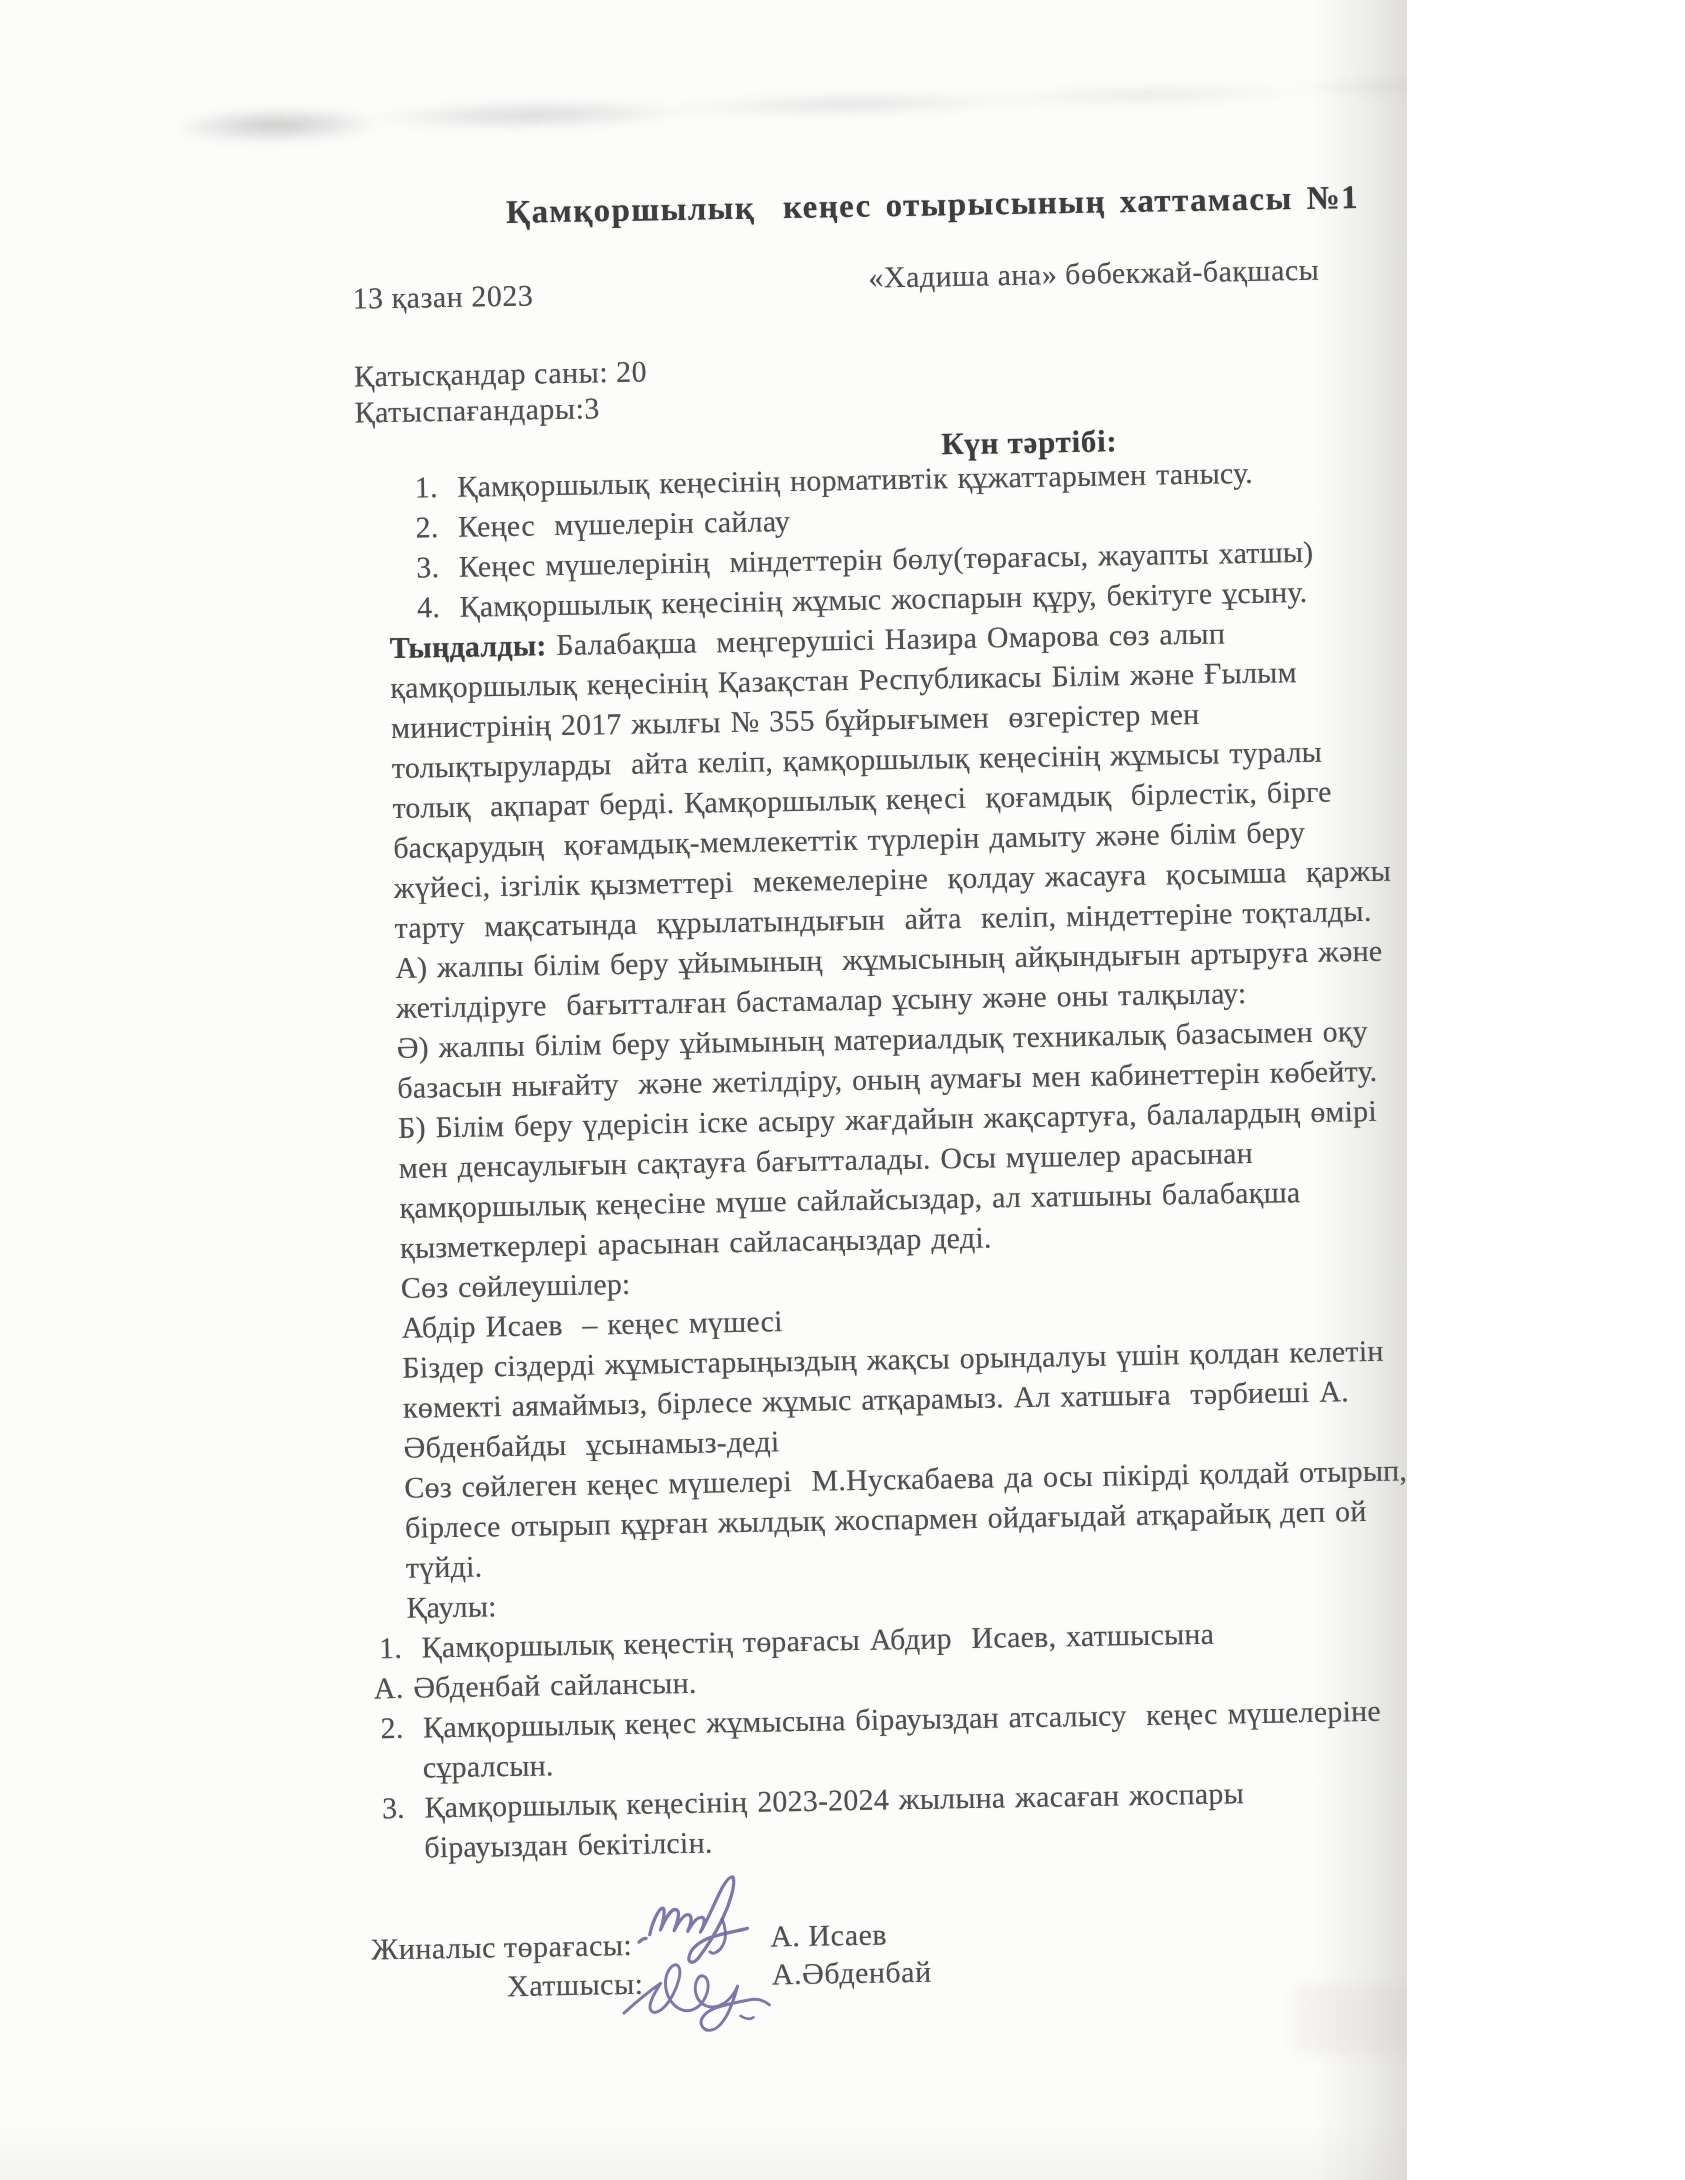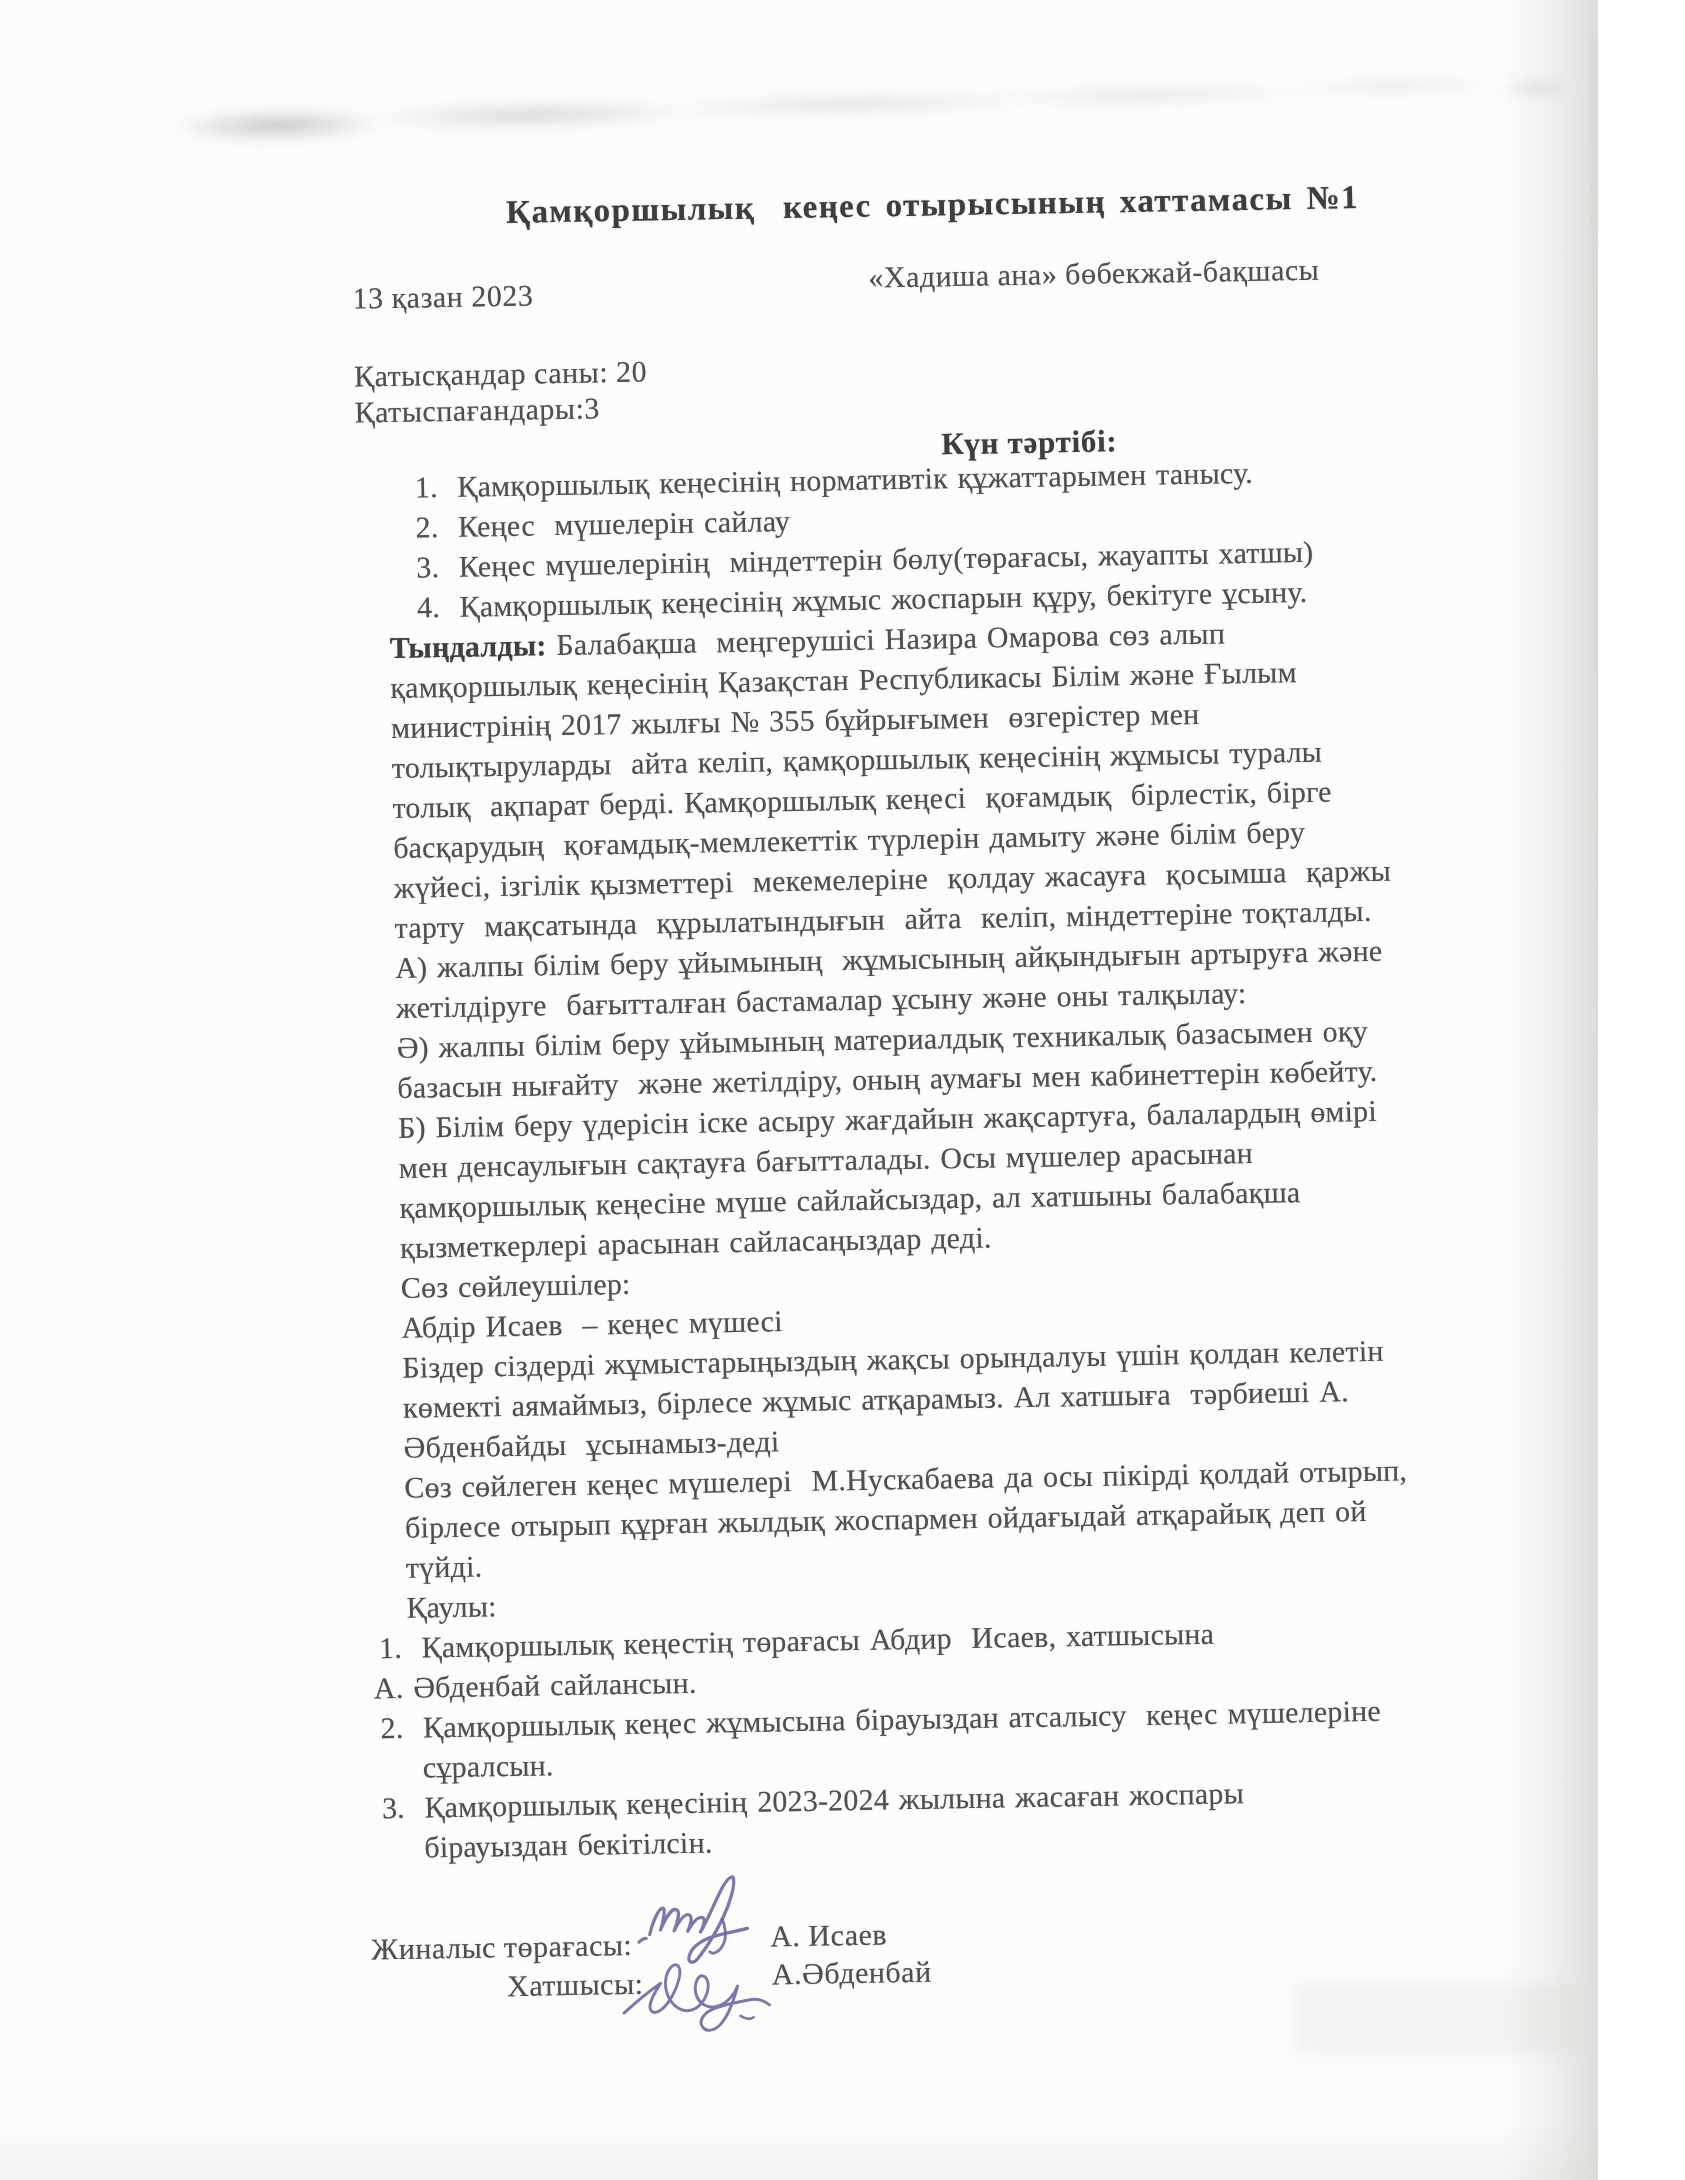--- a/index.html
+++ b/index.html
@@ -1,18 +1,18 @@
 <!DOCTYPE html>
 <html style="font-size:13.6px"><head>
 <meta charset="utf-8">
 <style>
   html,body{margin:0;padding:0;background:#ffffff;}
   #canvas{
     position:relative;
-    width:1598px;height:2181px;
+    width:1407px;height:2181px;
     background:#fcfcfb;
     overflow:hidden;
     font-family:"Liberation Serif","DejaVu Serif",serif;
     color:#4f4f4f;
   }
   
   .smudge{
     position:absolute;left:166px;top:77px;width:1405px;height:68px;
     filter:blur(5.1px);transform:rotate(-1.2deg);
     background:

